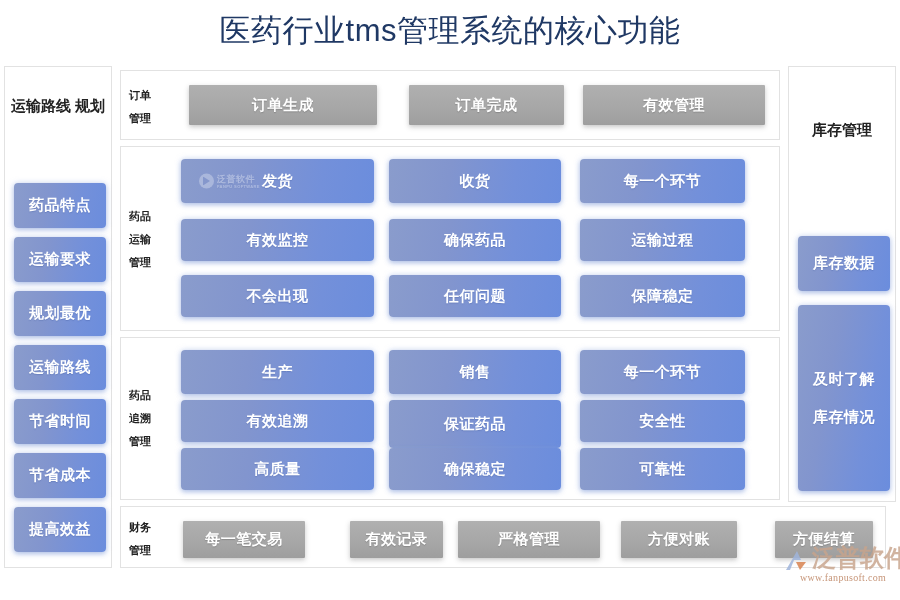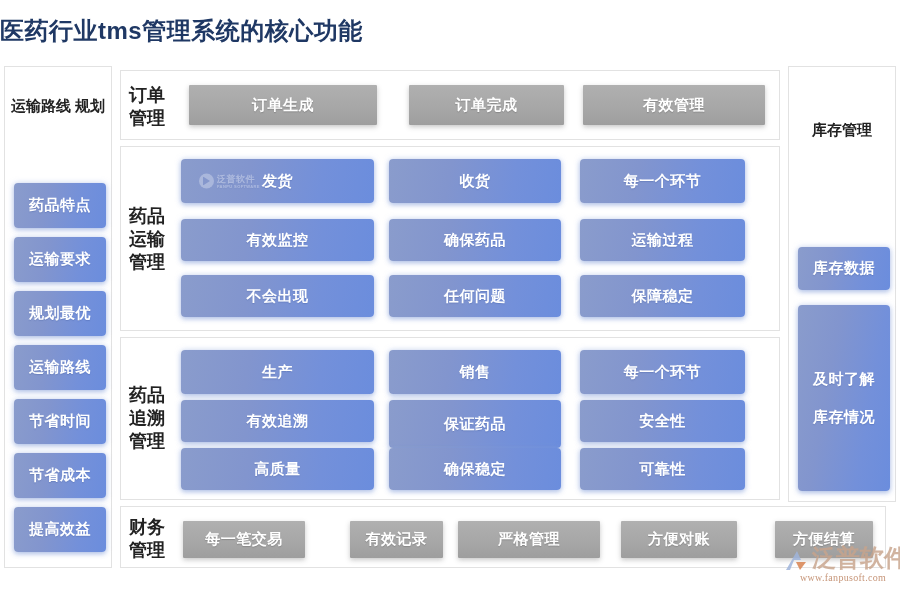--- a/index.html
+++ b/index.html
@@ -12,23 +12,23 @@
   #page {
     position: relative;
     width: 900px; height: 600px;
     background: #ffffff;
   }
 
   
   .page-title {
     position: absolute;
     left: 0; top: 14px; width: 900px;
-    text-align: left;
-    font-size: 24px;
-    font-weight: bold;
+    text-align: center;
+    font-size: 31px;
+    font-weight: normal;
     color: #1f3864;
     letter-spacing: 0.5px;
     line-height: 34px;
     white-space: nowrap;
   }
 
   
   .panel {
     position: absolute;
     background: #ffffff;
@@ -99,21 +99,21 @@
 
   
   #row-order  { left: 120px; top: 70px;  width: 660px; height: 70px; }
   #row-trans  { left: 120px; top: 146px; width: 660px; height: 185px; }
   #row-trace  { left: 120px; top: 337px; width: 660px; height: 163px; }
   #row-fin    { left: 120px; top: 506px; width: 766px; height: 62px; }
 
   .row-label {
     position: absolute;
     left: 8px;
-    font-size: 18px;
+    font-size: 11px;
     font-weight: bold;
     color: #222222;
     line-height: 23px;
     text-align: left;
     width: 40px;
   }
   .row-label span { display: block; }
 
   
   .cell-wm {
@@ -213,21 +213,21 @@
     <div class="btn-blue lc-btn" style="top:386px">
         <span>节省成本</span>
       </div>
     <div class="btn-blue lc-btn" style="top:440px">
         <span>提高效益</span>
       </div>
   </div>
 
   <div class="panel" id="right-col">
     <div class="col-title">库存管理</div>
-    <div class="btn-blue rc-btn" style="top:180px;height:43px">
+    <div class="btn-blue rc-btn" style="top:169px;height:55px">
         <span>库存数据</span>
       </div>
     <div class="btn-blue rc-btn rc-tall" style="top:238px;height:186px">
       <span>及时了解</span>
       <span>库存情况</span>
     </div>
   </div>
 
   <div class="panel" id="row-order">
     <div class="row-label" style="top:13px">

